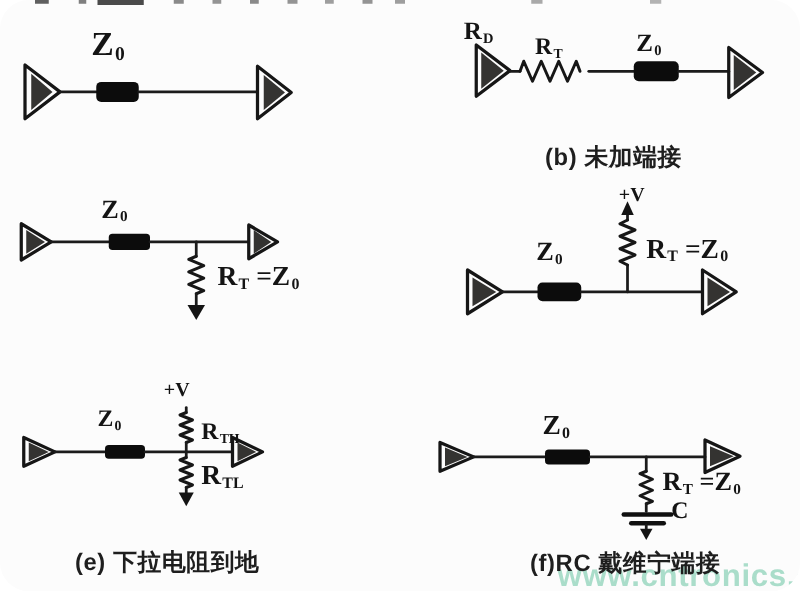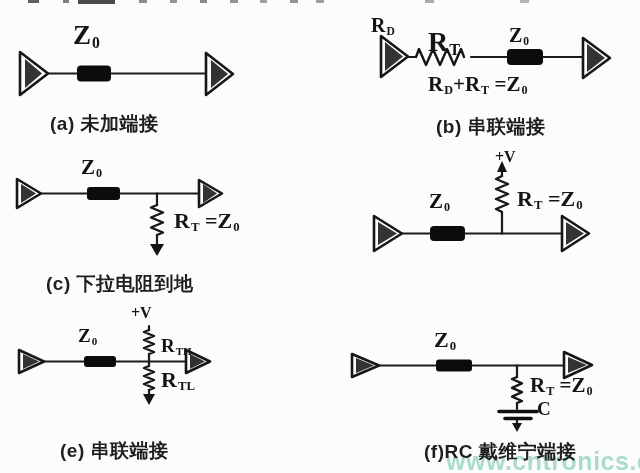--- a/index.html
+++ b/index.html
@@ -3,20 +3,21 @@
 <meta charset="utf-8">
 <style>
   html,body{margin:0;padding:0;}
   body{background:#ffffff;}
   #stage{
     position:relative;
     width:640px;height:473px;
     background:#fcfcfc;
     overflow:hidden;
     font-family:"Liberation Sans", sans-serif;
+    border-radius:23px;
   }
   svg{position:absolute;left:0;top:0;z-index:1;}
   .wire{stroke:#1b1b1b;stroke-width:2.2;fill:none;stroke-linecap:round;}
   .res{stroke:#171717;stroke-width:2.4;fill:none;stroke-linejoin:round;stroke-linecap:round;}
   .tri-outer{fill:none;stroke:#161616;stroke-width:2.6;stroke-linejoin:round;}
   .tri-inner{fill:#232220;opacity:.92;}
   .block{fill:#0c0c0c;}
   .gnd{fill:#141414;}
   .plate{stroke:#101010;stroke-width:3.6;fill:none;stroke-linecap:round;}
   .clabel{
@@ -162,41 +163,38 @@
       <g>
         <path class="plate" d="M499 411.5 H537"></path>
         <path class="plate" d="M505 418.5 H531"></path>
       </g>
       <path class="wire" d="M517 420 V424"></path>
       <polygon class="gnd" points="512,423 522,423 517,432"></polygon>
     </g>
   </svg>
 
   <span class="clabel" style="left:73px;top:22px;font-size:27px"><span>Z</span><sub>0</sub></span>
-  <div class="caption" style="left:50px;top:113px">(a) 未加端接</div>
 
   <span class="clabel" style="left:371px;top:15px;font-size:20px"><span>R</span><sub>D</sub></span>
-  <span class="clabel" style="left:428px;top:28px;font-size:28px"><span>R</span><sub>T</sub></span>
+  <span class="clabel" style="left:428px;top:28px;font-size:19px"><span>R</span><sub>T</sub></span>
   <span class="clabel" style="left:509px;top:25px;font-size:20px"><span>Z</span><sub>0</sub></span>
-  <span class="clabel formula" style="left:428px;top:74px;font-size:21px"><span>R</span><sub>D</sub><span>+R</span><sub>T</sub><span> =Z</span><sub>0</sub></span>
-  <div class="caption" style="left:436px;top:116px">(b) 串联端接</div>
+  <div class="caption" style="left:436px;top:116px">(b) 未加端接</div>
 
   <span class="clabel" style="left:81px;top:157px;font-size:21px"><span>Z</span><sub>0</sub></span>
   <span class="clabel" style="left:174px;top:210px;font-size:22px"><span>R</span><sub>T</sub><span> =Z</span><sub>0</sub></span>
-  <div class="caption" style="left:46px;top:273px">(c) 下拉电阻到地</div>
 
   <span class="clabel" style="left:495px;top:149px;font-size:16px">+V</span>
   <span class="clabel" style="left:429px;top:191px;font-size:21px"><span>Z</span><sub>0</sub></span>
   <span class="clabel" style="left:517px;top:188px;font-size:22px"><span>R</span><sub>T</sub><span> =Z</span><sub>0</sub></span>
 
   <span class="clabel" style="left:131px;top:305px;font-size:16px">+V</span>
   <span class="clabel" style="left:78px;top:326px;font-size:19px"><span>Z</span><sub>0</sub></span>
   <span class="clabel" style="left:161px;top:336px;font-size:19px"><span>R</span><sub>TH</sub></span>
   <span class="clabel" style="left:161px;top:369px;font-size:22px"><span>R</span><sub>TL</sub></span>
-  <div class="caption" style="left:60px;top:440px">(e) 串联端接</div>
+  <div class="caption" style="left:60px;top:440px">(e) 下拉电阻到地</div>
 
   <span class="clabel" style="left:434px;top:329px;font-size:22px"><span>Z</span><sub>0</sub></span>
   <span class="clabel" style="left:530px;top:375px;font-size:21px"><span>R</span><sub>T</sub><span> =Z</span><sub>0</sub></span>
   <span class="clabel" style="left:537px;top:399px;font-size:19px">C</span>
 
   <div class="watermark" style="left: 446px; top: 449px; color: rgb(139, 209, 183);">www.cntronics.com</div>
   <div class="caption" style="left:424px;top:441px">(f)RC 戴维宁端接</div>
 
 </div>
 

